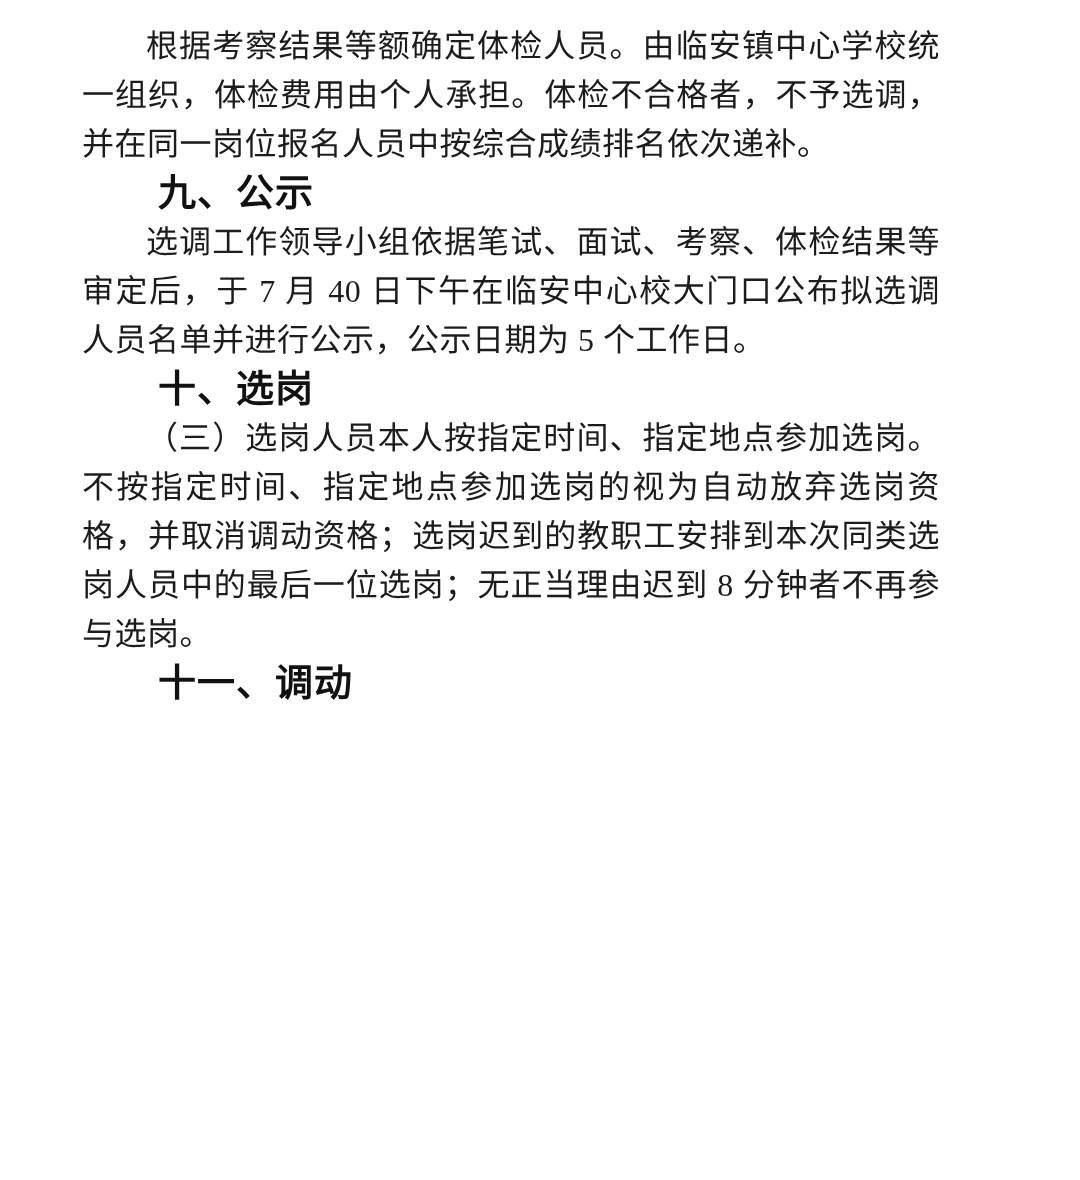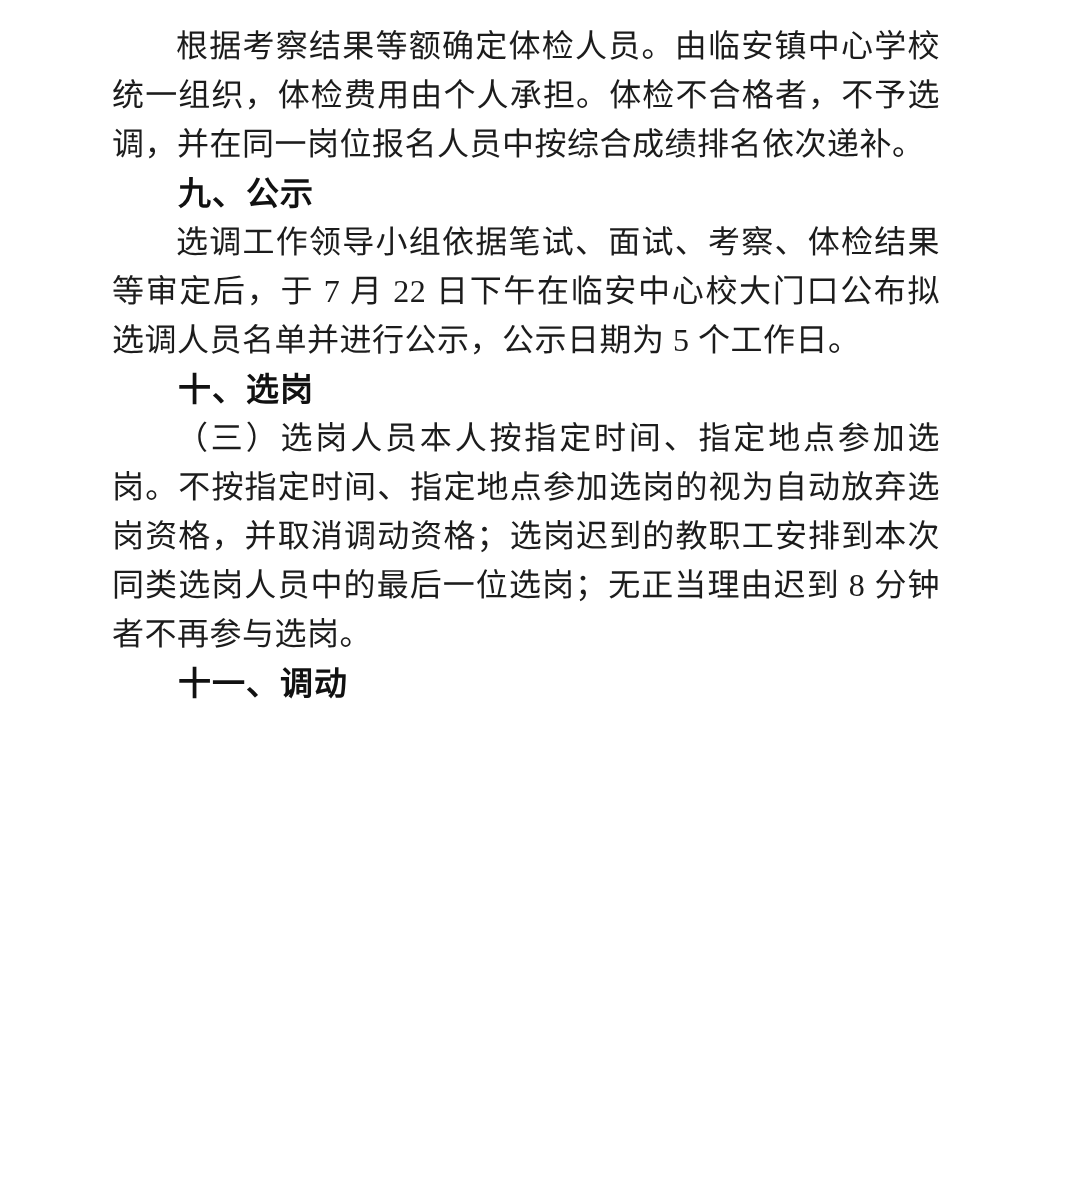--- a/index.html
+++ b/index.html
@@ -8,21 +8,21 @@
     background: #ffffff;
   }
   .page {
     position: relative;
     width: 1080px;
     height: 1180px;
     margin: 0 auto;
     background: #ffffff;
     overflow: hidden;
     box-sizing: border-box;
-    padding: 22px 140px 0 112px;
+    padding: 22px 140px 0 82px;
   }
   .doc-content {
     width: 100%;
     color: #1c1c1c;
   }
   p {
     margin: 0;
     padding: 0;
   }
   .body-para {
@@ -30,33 +30,33 @@
     font-size: 32px;
     line-height: 49px;
     text-align: justify;
     text-justify: inter-ideograph;
     text-indent: 2em;
     letter-spacing: 0.5px;
     word-break: break-all;
   }
   .heading {
     font-family: "Liberation Sans", "DejaVu Sans", sans-serif;
-    font-size: 33px;
+    font-size: 38px;
     font-weight: 700;
     line-height: 49px;
     text-indent: 2em;
     letter-spacing: 1px;
     color: #111111;
   }
 </style>
 </head>
 <body>
 
 <div class="page">
   <div class="doc-content">
       <p class="body-para">根据考察结果等额确定体检人员。由临安镇中心学校统一组织，体检费用由个人承担。体检不合格者，不予选调，并在同一岗位报名人员中按综合成绩排名依次递补。</p>
       <p class="heading">九、公示</p>
-      <p class="body-para">选调工作领导小组依据笔试、面试、考察、体检结果等审定后，于 7 月 22 日下午在临安中心校大门口公布拟选调人员名单并进行公示，公示日期为 5 个工作日。</p>
+      <p class="body-para">选调工作领导小组依据笔试、面试、考察、体检结果等审定后，于 7 月 40 日下午在临安中心校大门口公布拟选调人员名单并进行公示，公示日期为 5 个工作日。</p>
       <p class="heading">十、选岗</p>
       <p class="body-para">（三）选岗人员本人按指定时间、指定地点参加选岗。不按指定时间、指定地点参加选岗的视为自动放弃选岗资格，并取消调动资格；选岗迟到的教职工安排到本次同类选岗人员中的最后一位选岗；无正当理由迟到 8 分钟者不再参与选岗。</p>
       <p class="heading">十一、调动</p>
     </div>
 </div>
 
 </body></html>

